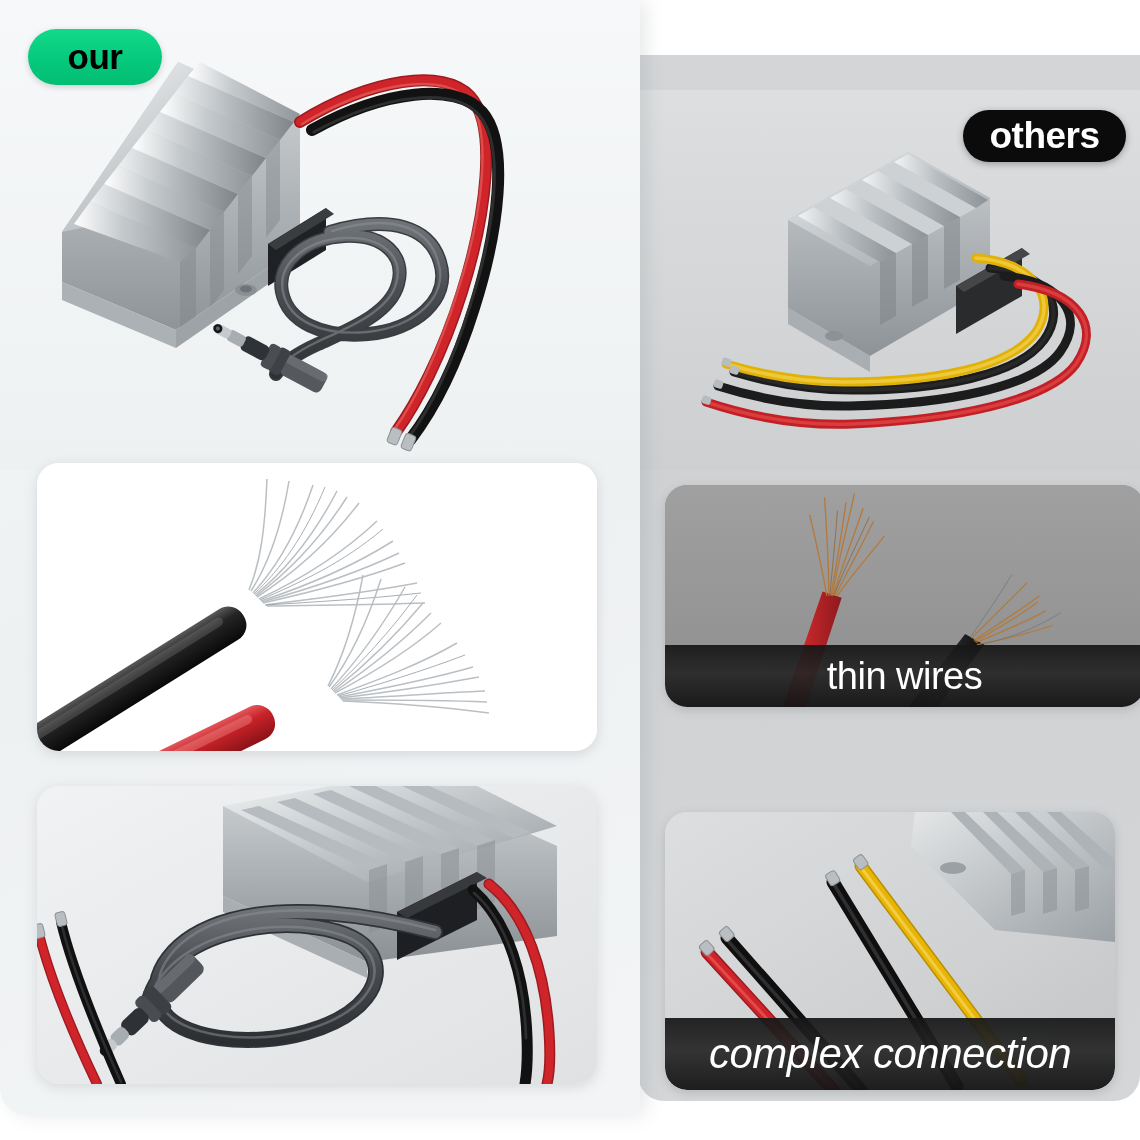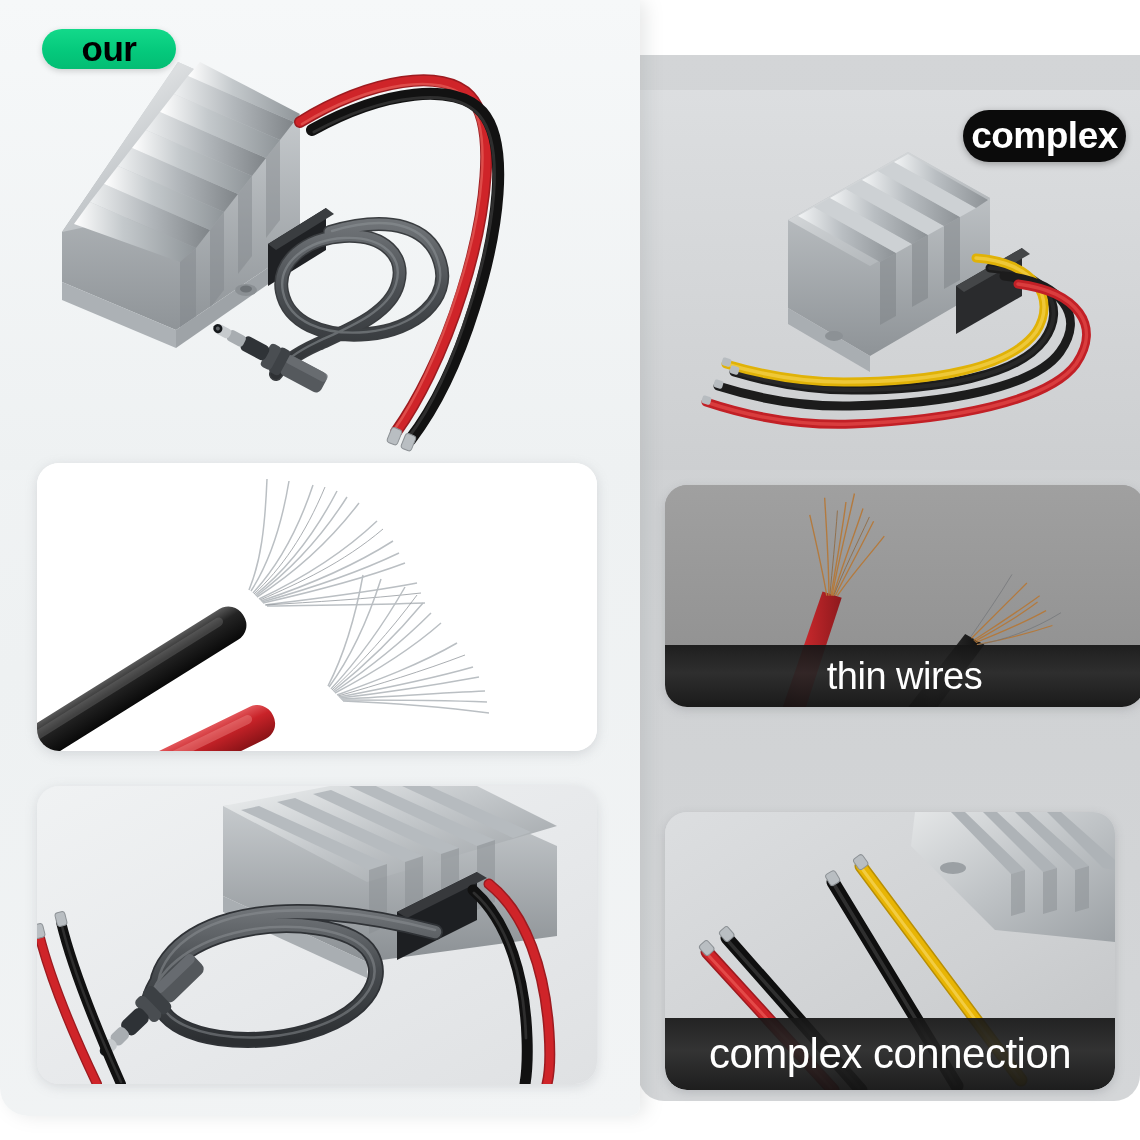--- a/index.html
+++ b/index.html
@@ -24,21 +24,21 @@
     position:absolute;display:flex;align-items:center;justify-content:center;
     border-radius:999px;white-space:nowrap;letter-spacing:-.5px;
   }
   .pill-green{
     background:linear-gradient(180deg,#13d98a 0%,#05c97c 55%,#03bd73 100%);
     color:#000;box-shadow:0 2px 6px rgba(0,0,0,.17);
   }
   .pill-black{
     background:#0b0b0b;color:#fff;box-shadow:0 2px 7px rgba(0,0,0,.3);
   }
-  #badge-our{left:42px;top:29px;width:134px;height:40px;font-size:35px;font-weight:700;}
+  #badge-our{left:28px;top:29px;width:134px;height:56px;font-size:35px;font-weight:700;}
   #badge-others{left:963px;top:110px;width:163px;height:52px;font-size:37px;font-weight:700;}
 
   .darkband{
     position:absolute;left:0;bottom:0;width:100%;height:62px;
     background:linear-gradient(180deg,rgba(22,22,22,.93) 0%,rgba(38,38,38,.92) 45%,rgba(20,20,20,.95) 100%);
     display:flex;align-items:center;justify-content:center;
     color:#fff;font-size:38px;letter-spacing:-.5px;
     border-radius:0 0 22px 22px;
   }
   .darkband.tall{height:72px;font-size:42px;}
@@ -48,21 +48,21 @@
   #card-thick{left:37px;top:463px;width:560px;height:288px;background:#fff;border-radius:22px;
     box-shadow:0 3px 12px rgba(140,145,150,.28);}
   #card-simple{left:37px;top:786px;width:560px;height:298px;border-radius:22px;
     background:linear-gradient(155deg,#eceef0 0%,#e6e8ea 55%,#eceef0 100%);
     box-shadow:0 3px 12px rgba(140,145,150,.25);}
   #card-thin{left:665px;top:485px;width:479px;height:222px;border-radius:22px;
     background:linear-gradient(180deg,#9b9b9b 0%,#969696 60%,#8f8f8f 100%);
     box-shadow:0 3px 10px rgba(120,124,128,.3);}
   #card-complex{left:665px;top:812px;width:450px;height:278px;border-radius:22px;
     background:linear-gradient(160deg,#d7d9db 0%,#cfd1d3 55%,#c8cacc 100%);
-    box-shadow:0 3px 10px rgba(120,124,128,.3);}
+    box-shadow:0 3px 10px rgba(120,124,128,.3);font-style:italic;}
 
   .scene{position:absolute;inset:0;}
   svg.scene{display:block;}
   .hero{position:absolute;}
   #hero-our{left:0;top:0;width:640px;height:470px;}
   #hero-others{left:638px;top:90px;width:502px;height:380px;}
 </style>
 </head>
 <body>
 
@@ -133,21 +133,21 @@
 
       <g>
         <rect x="92" y="276" width="9" height="8" rx="2" fill="#b7bcc0" transform="rotate(16 96 280)"></rect>
         <rect x="84" y="268" width="9" height="8" rx="2" fill="#b7bcc0" transform="rotate(16 88 272)"></rect>
         <rect x="76" y="290" width="9" height="8" rx="2" fill="#b7bcc0" transform="rotate(16 80 294)"></rect>
         <rect x="64" y="306" width="9" height="8" rx="2" fill="#b7bcc0" transform="rotate(16 68 310)"></rect>
       </g>
     </svg>
   </div>
 
-  <div class="pill pill-black" id="badge-others">complex</div>
+  <div class="pill pill-black" id="badge-others">others</div>
 
   <div class="card" id="card-thin">
     <svg class="scene" viewBox="0 0 450 222" preserveAspectRatio="none">
       <defs>
         <linearGradient id="twBg" x1="0" y1="0" x2="0" y2="1">
           <stop offset="0" stop-color="#a0a0a0"></stop>
             <stop offset="1" stop-color="#8d8d8d"></stop>
         </linearGradient>
         <linearGradient id="redIns" x1="0" y1="0" x2="1" y2="0">
           <stop offset="0" stop-color="#7d1418"></stop>

